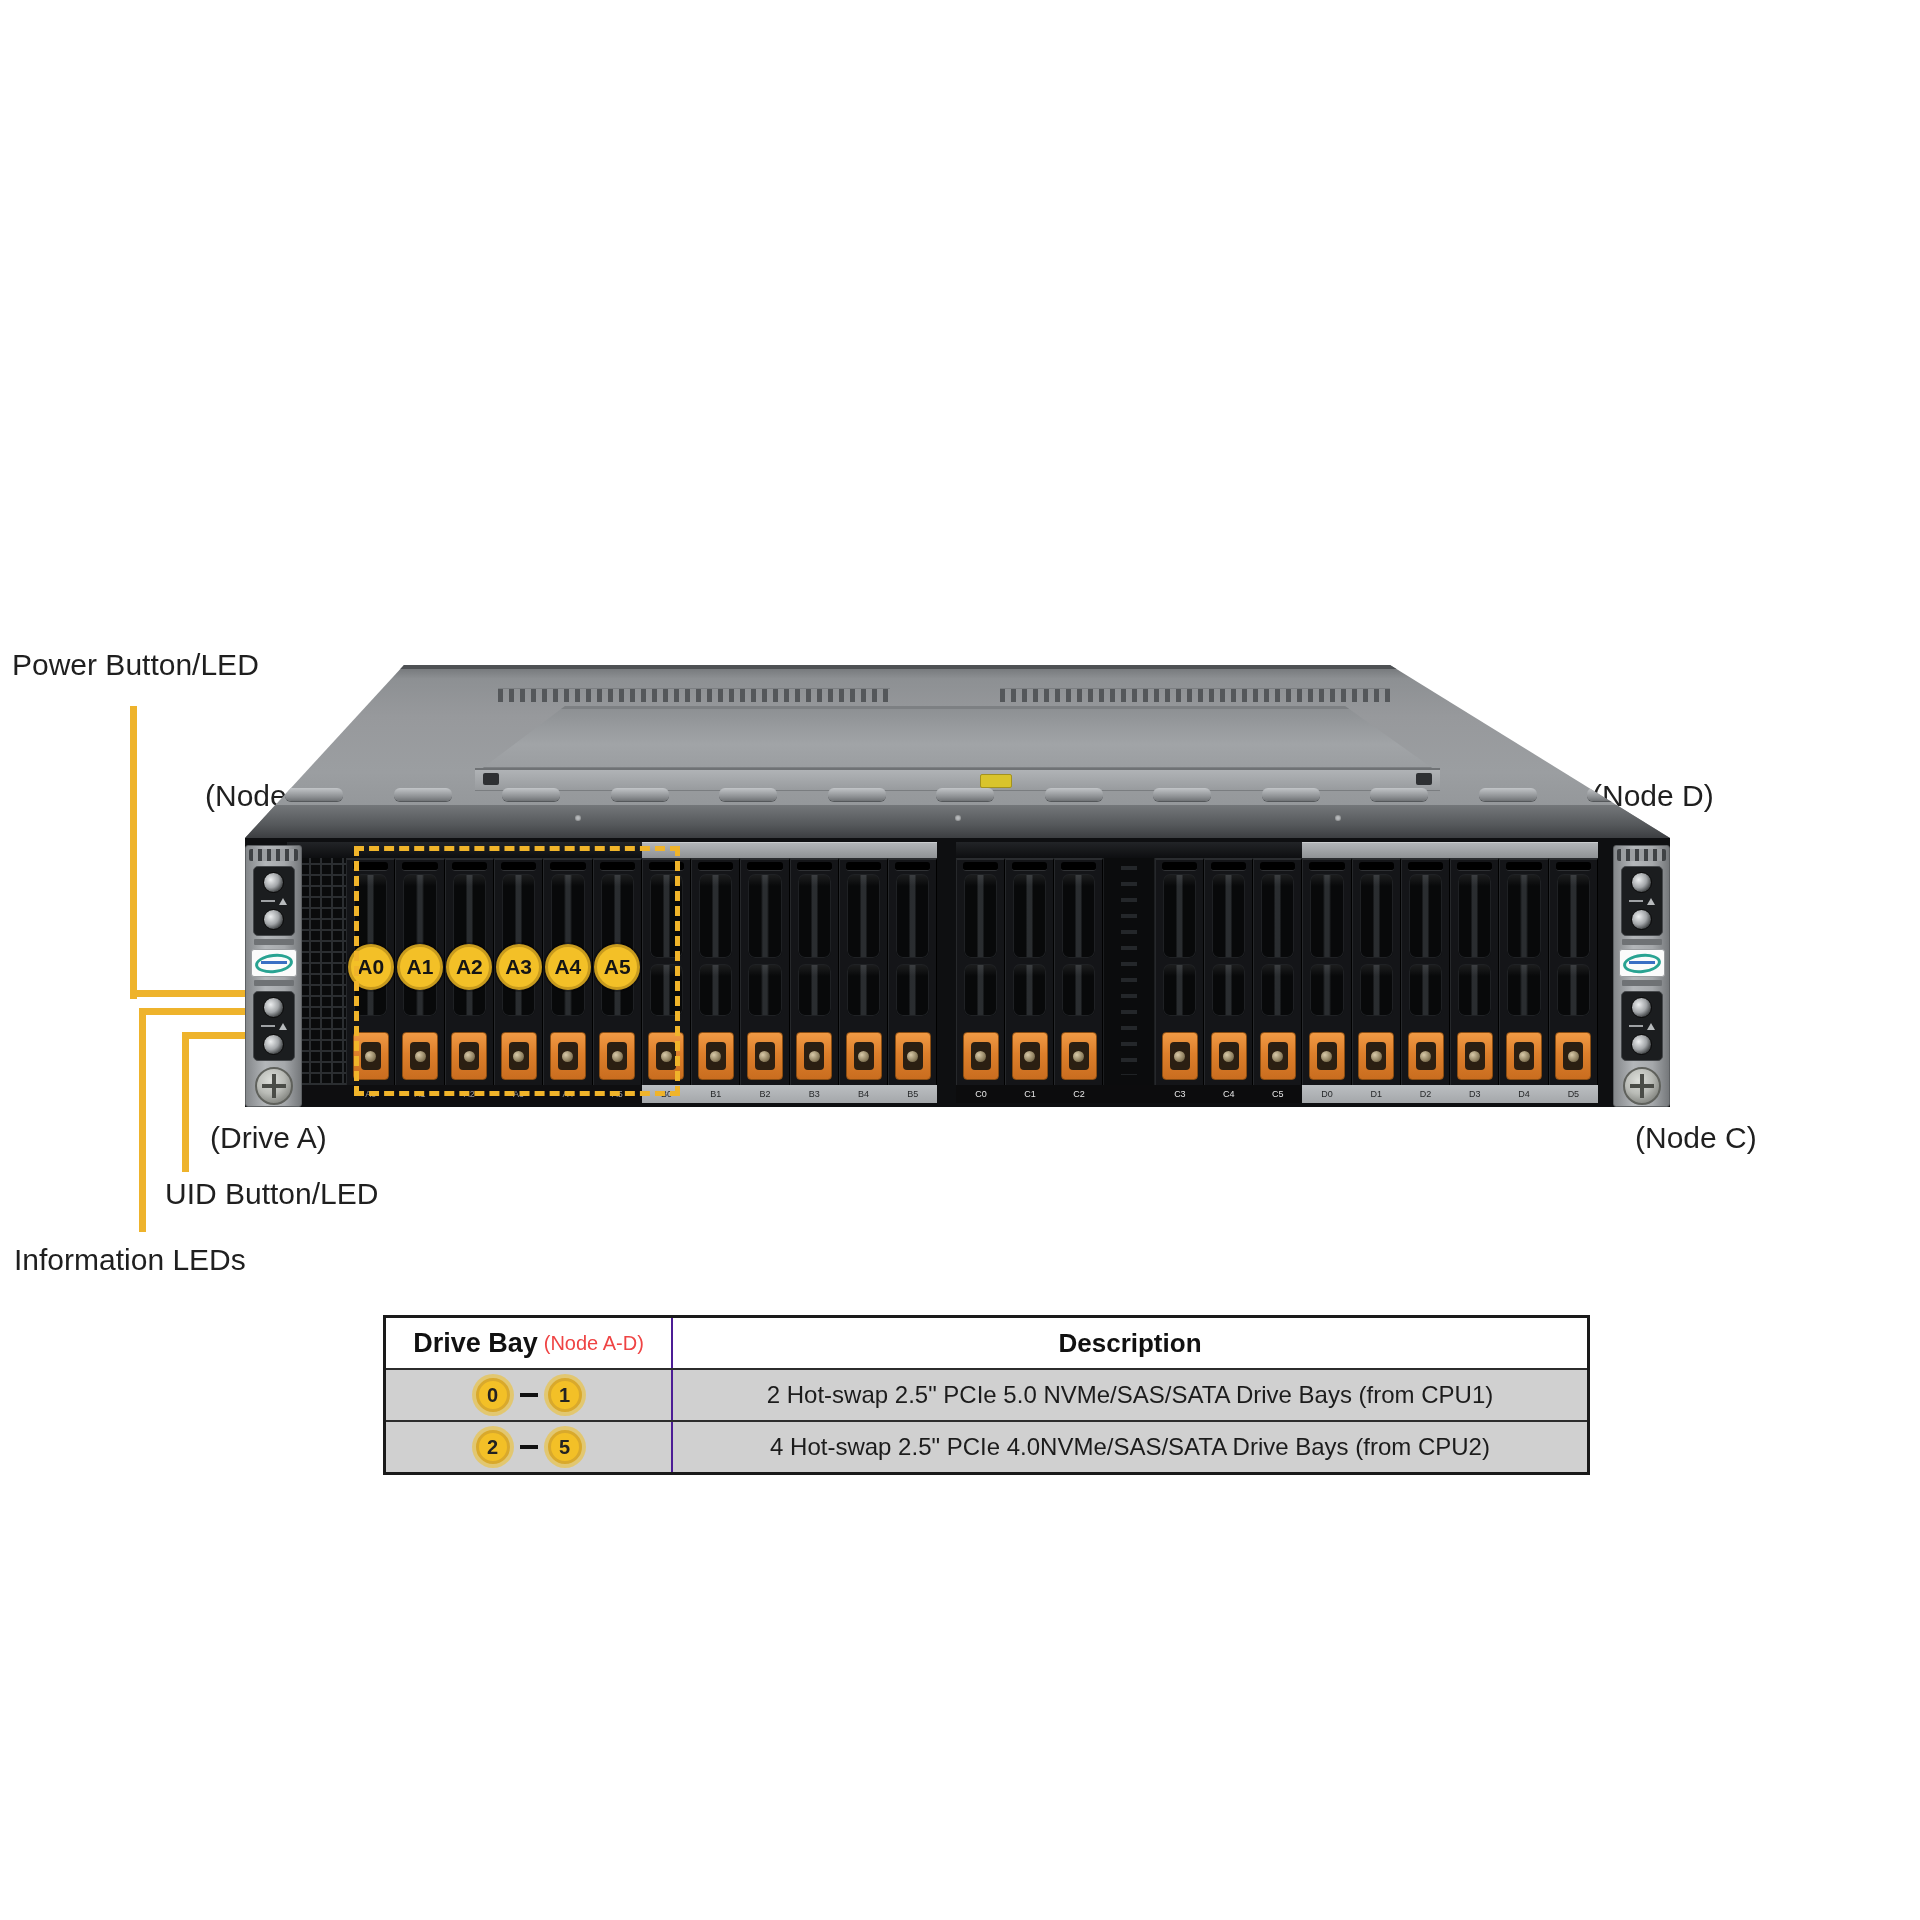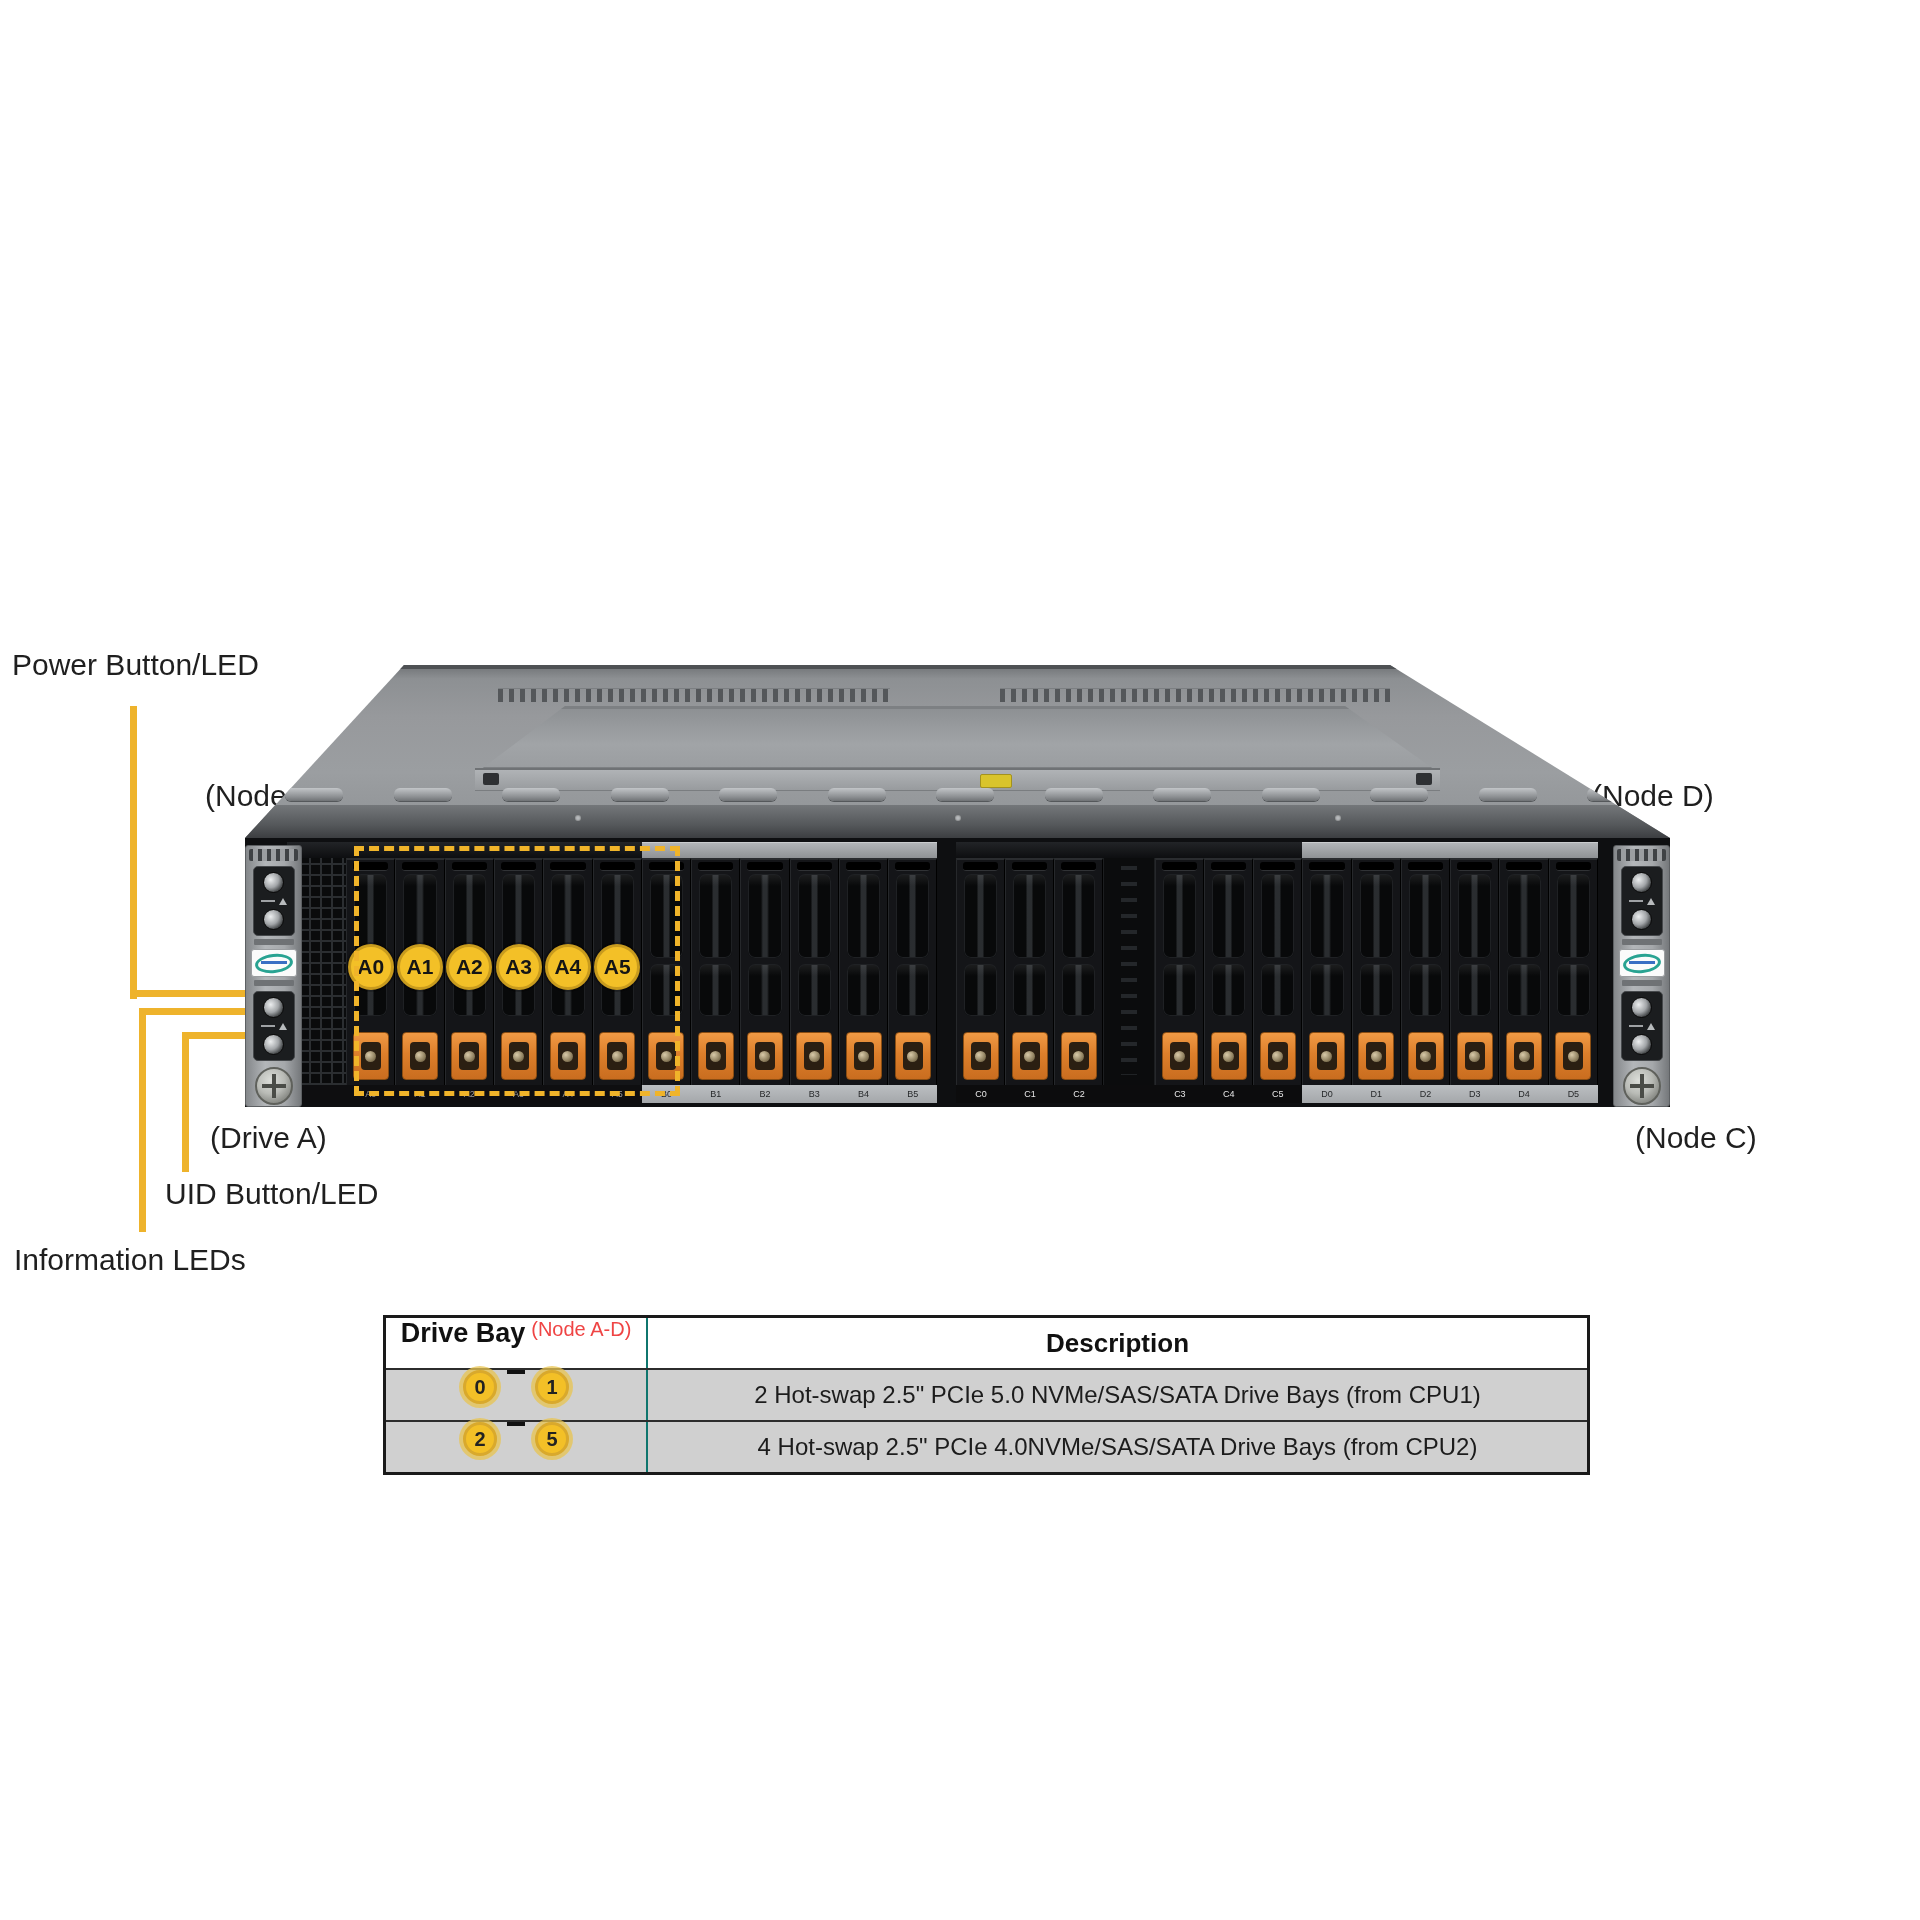--- a/index.html
+++ b/index.html
@@ -121,21 +121,21 @@
 
   .dashed-box{position:absolute;left:354px;top:846px;width:316px;height:240px;
     border:5px dashed var(--dash,#f0b42a);z-index:5;}
 
   
   #spec-table{position:absolute;left:383px;top:1315px;width:1207px;border:3px solid #1a1a1a;
     box-sizing:border-box;background:#fff;}
   .t-row{display:flex;border-top:2px solid #2c2c2c;}
   .t-row.head{border-top:none;background:#ffffff;height:50px;}
   .t-row.data{background:#d0d0d0;height:50px;}
-  .t-c1{width:262px;border-right:2px solid #0f766e;display:flex;align-items:flex-start;justify-content:center;box-sizing:border-box;}
+  .t-c1{width:287px;border-right:2px solid #4c1d95;display:flex;align-items:center;justify-content:center;box-sizing:border-box;}
   .t-c2{flex:1;display:flex;align-items:center;justify-content:center;box-sizing:border-box;}
   .th-main{font-weight:bold;font-size:27px;color:#111;}
   .th-small{font-size:20px;color:#ef4444;margin-left:6px;}
   .th-desc{font-weight:bold;font-size:26px;color:#111;}
   .t-desc{font-size:24px;color:#1c1c1c;}
   .num-badge{width:34px;height:34px;border-radius:50%;background:var(--badge,#f3c027);
     border:3px solid #d9a92c;box-sizing:border-box;box-shadow:0 0 0 4px rgba(232,196,80,.75);
     display:flex;align-items:center;justify-content:center;font-weight:bold;font-size:20px;color:#222;}
   .num-dash{width:18px;height:4px;background:#111;margin:0 10px;}
 </style>

